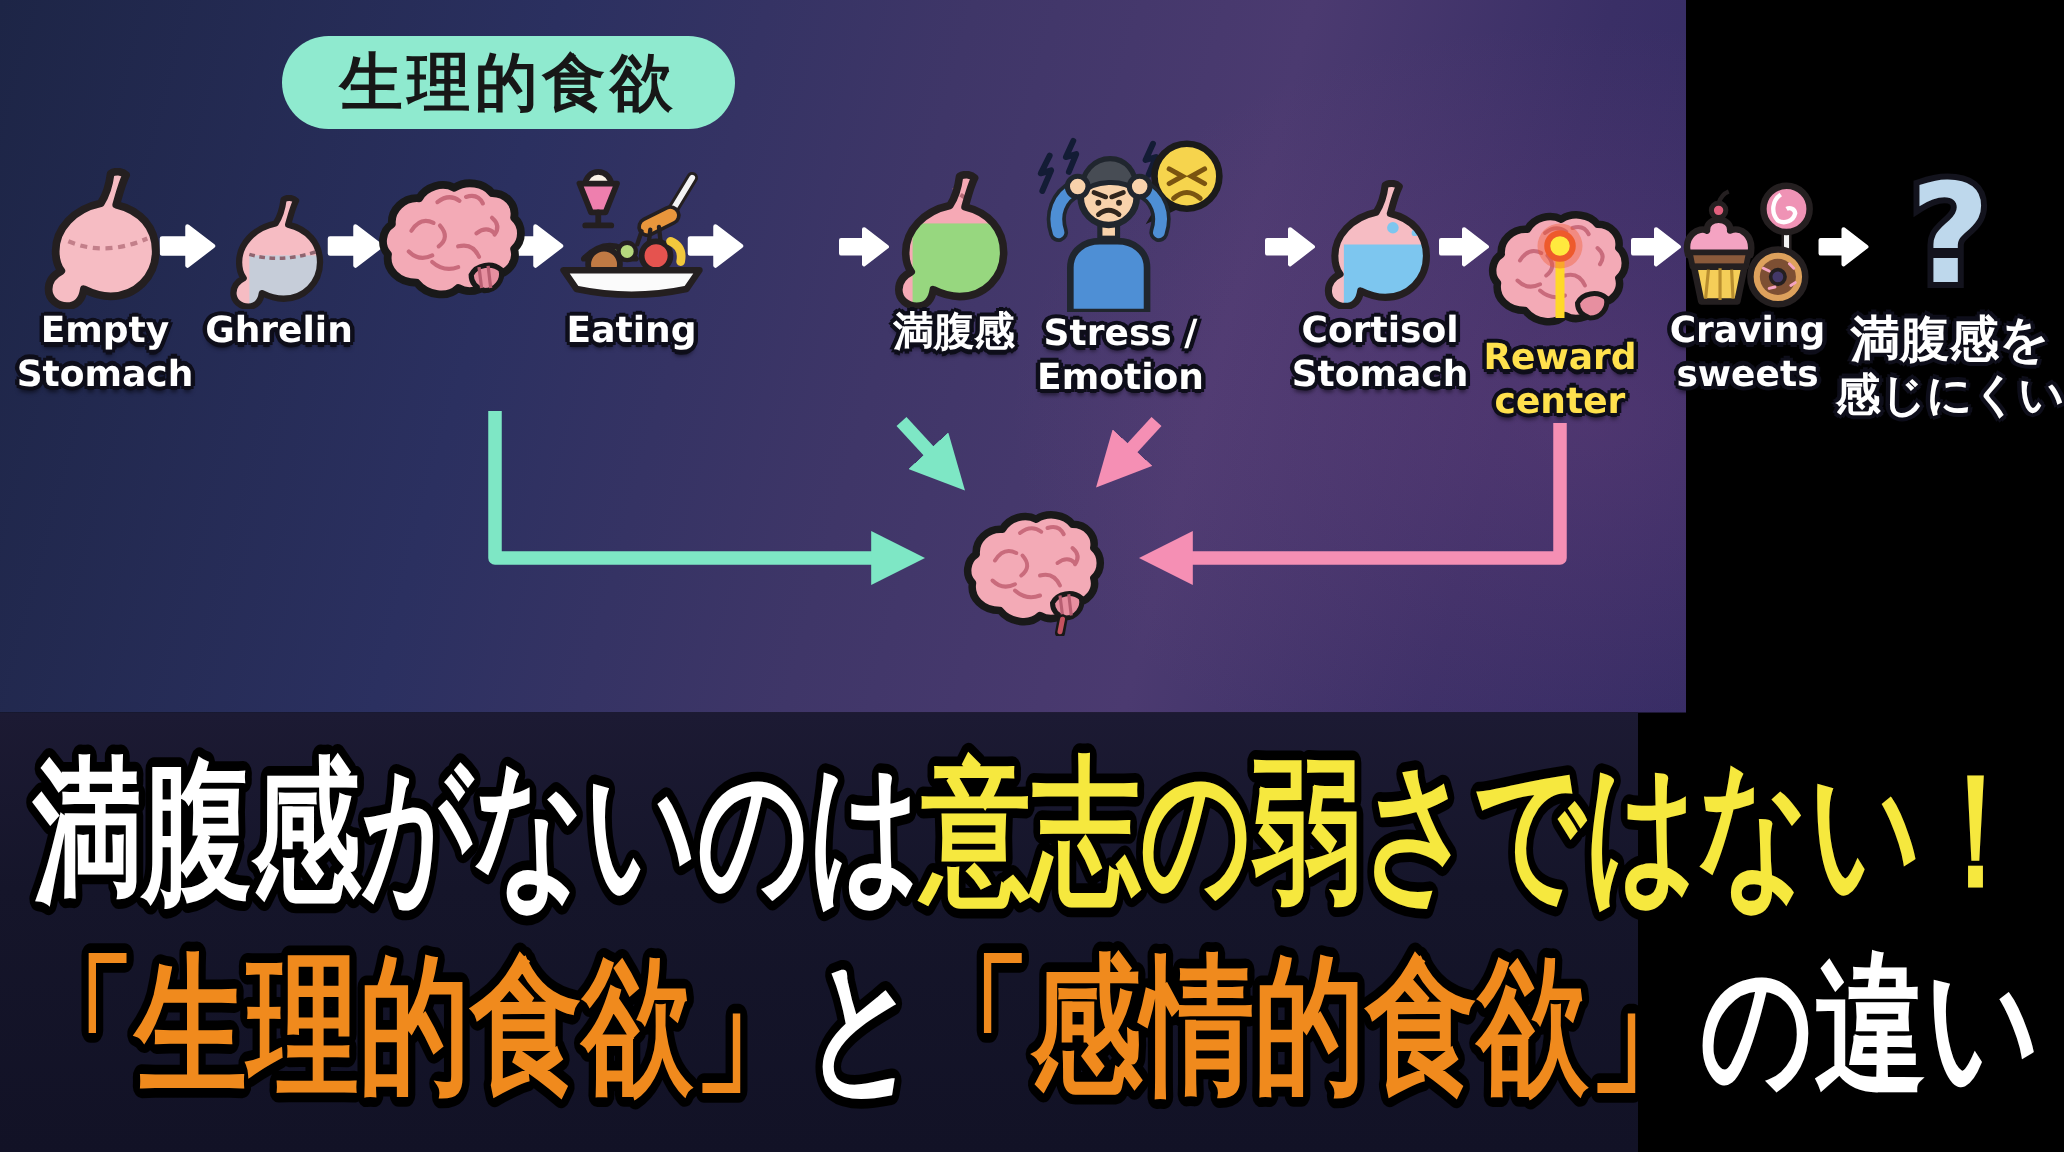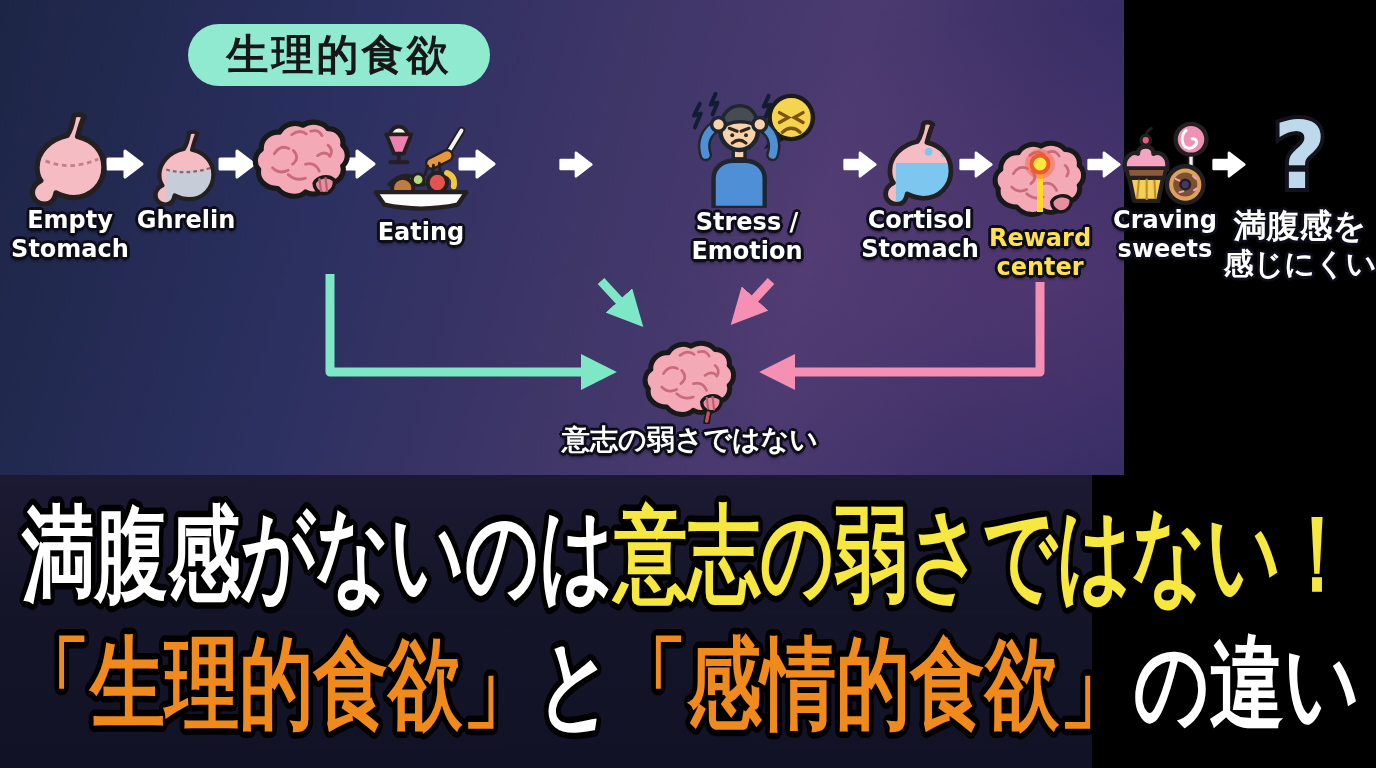--- a/index.html
+++ b/index.html
@@ -91,21 +91,21 @@
               <path d="M26,56 q8,8 18,3"></path>
               <path d="M50,36 q8,9 -1,16"></path>
             <path d="M64,52 q11,-3 16,8"></path>
               <path d="M44,64 q9,8 20,4"></path>
               <path d="M78,42 q8,-6 14,0"></path>
           </g>
         </svg>
       </div>
     </div>
 
-    <div class="item" style="left:362px;top:122px;width:118px">
+    <div class="item" style="left:362px;top:110px;width:118px">
       <div class="ibox">
         <svg width="106" height="96" viewBox="0 0 110 98">
           <circle cx="32" cy="13" r="9" fill="#fbf3e6" stroke="#241f20" stroke-width="4"></circle>
           <path d="M19,12 L45,12 L37,32 L27,32 Z" fill="#ee7fae" stroke="#241f20" stroke-width="4" stroke-linejoin="round"></path>
           <path d="M32,32 L32,40 M23,41 L41,41" stroke="#241f20" stroke-width="4" stroke-linecap="round"></path>
           <path d="M97,8 L80,36" stroke="#241f20" stroke-width="8" stroke-linecap="round"></path>
           <path d="M97,8 L80,36" stroke="#f4f4f4" stroke-width="4" stroke-linecap="round"></path>
           <path d="M66,42 L82,34" stroke="#241f20" stroke-width="14" stroke-linecap="round"></path>
           <path d="M66,42 L82,34" stroke="#e8963c" stroke-width="9" stroke-linecap="round"></path>
           <path d="M62,45 l-3,9 M68,44 l-1,9 M74,42 l1,9" stroke="#241f20" stroke-width="3" stroke-linecap="round"></path>
@@ -114,20 +114,38 @@
           <circle cx="72" cy="62" r="10" fill="#e5534f" stroke="#241f20" stroke-width="4"></circle>
           <path d="M82,52 q9,4 7,14" stroke="#f2c83c" stroke-width="6" fill="none" stroke-linecap="round"></path>
           <circle cx="36" cy="68" r="11" fill="#c07a44" stroke="#241f20" stroke-width="4"></circle>
           <path d="M8,72 L102,72 L93,85 Q55,93 17,85 Z" fill="#fbfbfb" stroke="#241f20" stroke-width="4.5" stroke-linejoin="round"></path>
         </svg>
       </div>
       <div class="label-line olabel">Eating</div>
     </div>
 
 
+    <div class="item" style="left:584px;top:110px;width:104px">
+      <div class="ibox">
+        <svg width="92" height="92" viewBox="0 0 100 100">
+          <defs>
+              <clipPath id="cpf">
+                <path d="M54,4 C53,12 51,19 47,25 C28,29 15,43 15,59 C15,64 16,69 19,73 C13,76 10,81 10,86 C10,93 16,98 23,98 C30,98 34,93 35,86 C41,89 48,91 54,91 C72,91 86,77 86,59 C86,42 75,30 58,26 C60,19 62,11 65,5 C62,2 57,2 54,4 Z"></path>
+              </clipPath>
+            </defs>
+          <path d="M54,4 C53,12 51,19 47,25 C28,29 15,43 15,59 C15,64 16,69 19,73 C13,76 10,81 10,86 C10,93 16,98 23,98 C30,98 34,93 35,86 C41,89 48,91 54,91 C72,91 86,77 86,59 C86,42 75,30 58,26 C60,19 62,11 65,5 C62,2 57,2 54,4 Z" fill="#f6a9b5"></path>
+          <g clip-path="url(#cpf)">
+              <rect x="20" y="38" width="78" height="58" fill="#97d77f"></rect>
+            </g>
+          <path d="M50,12 q4,6 10,8" fill="none" stroke="#b36a76" stroke-width="3" stroke-dasharray="4 3"></path>
+          <path d="M54,4 C53,12 51,19 47,25 C28,29 15,43 15,59 C15,64 16,69 19,73 C13,76 10,81 10,86 C10,93 16,98 23,98 C30,98 34,93 35,86 C41,89 48,91 54,91 C72,91 86,77 86,59 C86,42 75,30 58,26 C60,19 62,11 65,5 C62,2 57,2 54,4 Z" fill="none" stroke="#241f20" stroke-width="5.5" stroke-linejoin="round"></path>
+        </svg>
+      </div>
+      <div class="label-line olabel jp">満腹感</div>
+    </div>
 
     <div class="item" style="left:676px;top:90px;width:142px">
       <div class="ibox ibox-tall">
         <svg width="140" height="120" viewBox="0 0 140 122">
           <g fill="none" stroke="#131c35" stroke-width="4" stroke-linecap="round" stroke-linejoin="round">
             <path d="M22,16 L16,28 L23,26 L17,40"></path>
             <path d="M38,6 L33,17 L40,15 L35,27"></path>
             <path d="M92,8 L87,19 L94,17 L89,29"></path>
           </g>
           <path d="M99,46 L92,58 L107,51 Z" fill="#f6d44d" stroke="#1b1b1b" stroke-width="4"></path>
@@ -279,21 +297,20 @@
             <path d="M90,30 q7,6 2,13"></path>
               <path d="M26,56 q8,8 18,3"></path>
               <path d="M50,36 q8,9 -1,16"></path>
             <path d="M64,52 q11,-3 16,8"></path>
               <path d="M44,64 q9,8 20,4"></path>
               <path d="M78,42 q8,-6 14,0"></path>
           </g>
         </svg>
       </div>
     </div>
-    <div class="caption olabel">意志の弱さではない</div>
 
     <svg class="overlay" viewBox="0 0 1376 475">
       <defs>
         <marker id="mt" viewBox="0 0 10 10" refX="7" refY="5" markerWidth="4" markerHeight="4" orient="auto">
             <path d="M0,0 L10,5 L0,10 Z" fill="#7ee7c5"></path>
           </marker>
         <marker id="mp" viewBox="0 0 10 10" refX="7" refY="5" markerWidth="4" markerHeight="4" orient="auto">
             <path d="M0,0 L10,5 L0,10 Z" fill="#f58fb4"></path>
           </marker>
       </defs>

